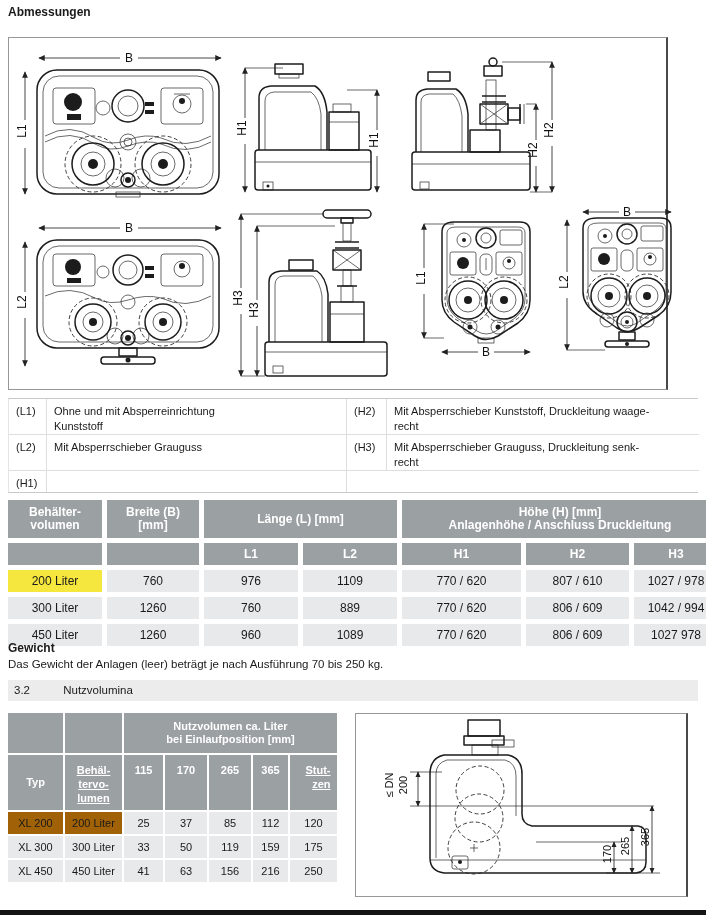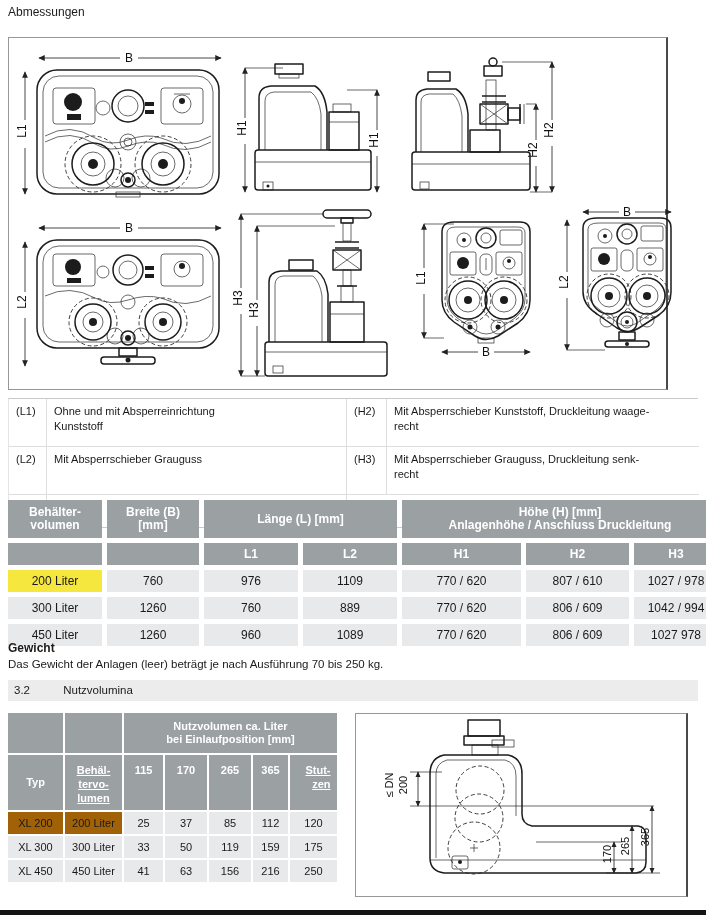--- a/index.html
+++ b/index.html
@@ -1,20 +1,20 @@
 <!DOCTYPE html>
 <html><head>
 <meta charset="utf-8">
 <style>
   * { margin:0; padding:0; box-sizing:border-box; }
   html,body { background:#fff; }
   body { font-family:"Liberation Sans", sans-serif; color:#1a1a1a; }
   .page { position:relative; width:706px; height:919px; background:#fff; overflow:hidden; }
 
-  .title { position:absolute; left:8px; top:5px; font-size:12px; font-weight:normal; }
+  .title { position:absolute; left:8px; top:5px; font-size:12px; font-weight:bold; }
 
   .draw-box { position:absolute; left:8px; top:37px; width:660px; height:353px;
               border:1px solid #979797; border-right:2px solid #4a4a4a; background:#fff; }
   .draw-box svg, .right-box svg { position:absolute; }
 
   
   .ln  { stroke:#1c1c1c; stroke-width:1.5; fill:none; stroke-linejoin:round; }
   .tn  { stroke:#2a2a2a; stroke-width:0.7; fill:none; }
   .fl  { fill:#1c1c1c; stroke:none; }
   .dm  { stroke:#333; stroke-width:0.9; fill:none; }
@@ -22,21 +22,21 @@
   .wbg { fill:#fff; stroke:none; }
   svg text { font-family:"Liberation Sans", sans-serif; font-size:12px; fill:#111; }
   svg text.sm { font-size:11px; }
 
   
   .legend { position:absolute; left:8px; top:398px; width:690px;
             display:grid; grid-template-columns:38px 300px 40px 312px;
             border-top:1px solid #c9c9c9; border-bottom:1px solid #c9c9c9;
             border-left:1px solid #e4e4e4; font-size:11px; }
   .legend > div { border-bottom:1px solid #dedede; border-right:1px solid #dedede;
-                  padding:5px 4px 12px 7px; line-height:15px; min-height:36px; }
+                  padding:5px 4px 0 7px; line-height:15px; min-height:36px; }
   .legend > div.lastrow { border-bottom:none; min-height:21px; }
   .legend > div.rt { border-right:none; }
   .legend .narrow { display:block; width:190px; }
   .legend .rwrap  { display:block; width:265px; }
 
   
   .dim-table { position:absolute; left:8px; top:500px;
                display:grid; grid-template-columns:94px 92px 94px 94px 119px 103px 84px;
                grid-template-rows:38px 22px 22px 22px 22px; gap:5px; font-size:12px; }
   .dim-table .hc { background:#9ba0a3; color:#fff; font-weight:bold;

